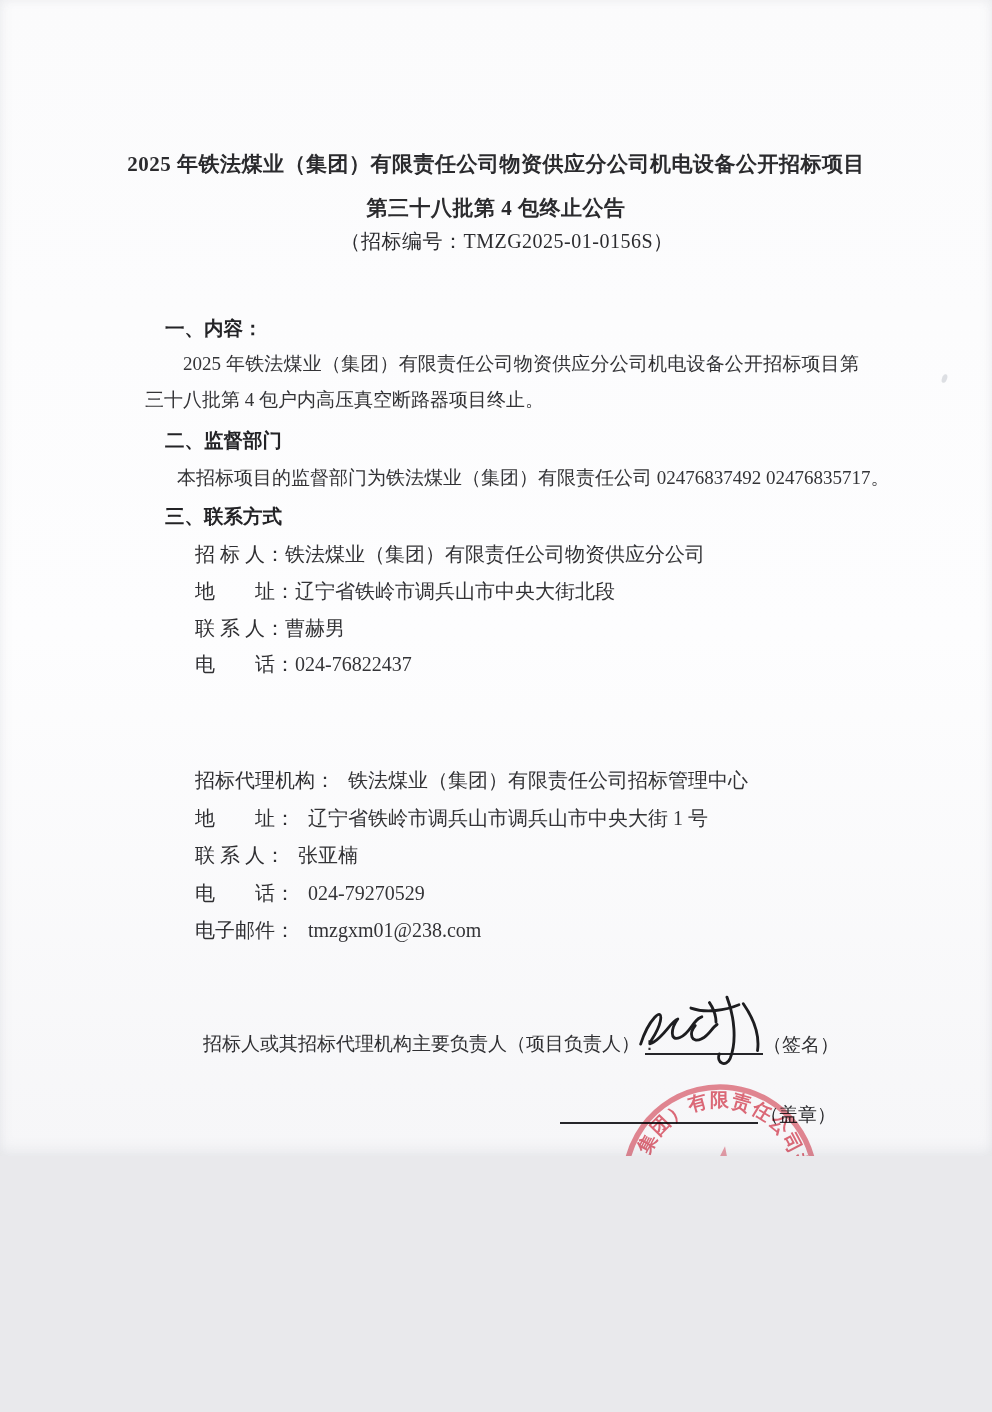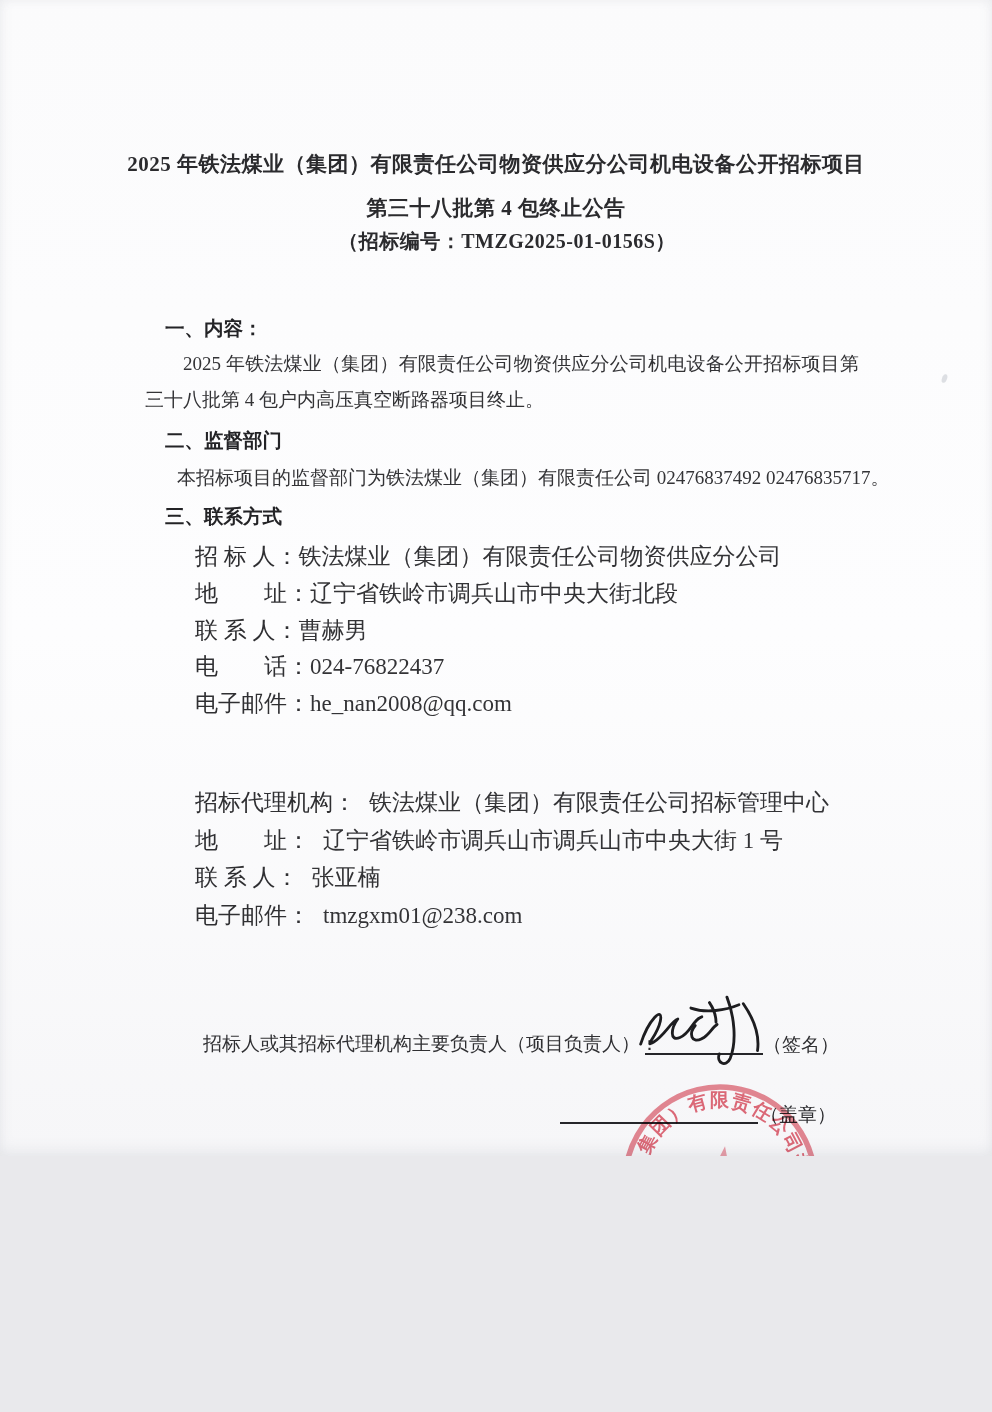--- a/index.html
+++ b/index.html
@@ -9,26 +9,26 @@
     background:linear-gradient(180deg,#fbfbfc 0%,#fdfdfe 55%,#f6f6f8 100%);
     color:#2e2e31;
   }
   .page::after{
     content:"";position:absolute;inset:0;pointer-events:none;
     box-shadow:inset 0 -6px 14px rgba(120,125,140,.10), inset 0 3px 8px rgba(120,125,140,.05);
   }
   .abs{position:absolute;}
   .title{left:0;right:0;text-align:center;font-size:21px;font-weight:600;letter-spacing:.5px;color:#2b2b2e;}
   .title.sub{font-weight:600;}
-  .title.code{font-weight:700;font-size:20px;padding-left:22px;}
+  .title.code{font-weight:400;font-size:20px;padding-left:22px;}
   .heading{font-family:"Liberation Sans","DejaVu Sans",sans-serif;font-weight:bold;font-size:19.5px;color:#232326;left:165px;}
   .bodytext{font-size:19px;line-height:36px;color:#333336;}
   .para{left:145px;width:714px;text-indent:38px;text-align:justify;}
   .oneline{left:177px;white-space:nowrap;}
-  .rows{left:195px;font-size:23px;color:#333336;}
+  .rows{left:195px;font-size:20px;color:#333336;}
   .row{height:36.8px;white-space:pre;}
   .rows.agency .row{height:37.5px;}
   .row .lbl{display:inline-block;color:#2f2f32;}
   .row .val{color:#333336;}
   .rows.agency .row .val{padding-left:13px;}
   .signline{font-size:19px;color:#2f2f32;white-space:nowrap;}
   .uline{position:absolute;background:#26262a;height:2px;}
   .suffix{font-size:19px;color:#2f2f32;}
   .sig-svg{position:absolute;left:633px;top:993px;width:142px;height:76px;}
   .seal-wrap{position:absolute;left:616px;top:1078px;width:208px;height:208px;
@@ -53,27 +53,27 @@
   <div class="abs heading" style="top:427px;text-align:right;">二、监督部门</div>
   <div class="abs bodytext oneline" style="top:460px;">本招标项目的监督部门为铁法煤业（集团）有限责任公司 02476837492 02476835717。</div>
 
   <div class="abs heading" style="top:503px;">三、联系方式</div>
 
   <div class="abs rows tenderer" style="top:541px;">
     <div class="row"><span class="lbl">招 标 人：</span><span class="val">铁法煤业（集团）有限责任公司物资供应分公司</span></div>
     <div class="row"><span class="lbl">地　　址：</span><span class="val">辽宁省铁岭市调兵山市中央大街北段</span></div>
     <div class="row"><span class="lbl">联 系 人：</span><span class="val">曹赫男</span></div>
     <div class="row"><span class="lbl">电　　话：</span><span class="val">024-76822437</span></div>
-    <div class="row"><span class="lbl">电子邮件：</span><span class="val">he_nan2008@qq.com</span></div>
   </div>
 
-  <div class="abs rows agency" style="top:767px;margin-top:20px;">
+  <div class="abs rows agency" style="top:767px;">
     <div class="row"><span class="lbl">招标代理机构：</span><span class="val">铁法煤业（集团）有限责任公司招标管理中心</span></div>
     <div class="row"><span class="lbl">地　　址：</span><span class="val">辽宁省铁岭市调兵山市调兵山市中央大街 1 号</span></div>
     <div class="row"><span class="lbl">联 系 人：</span><span class="val">张亚楠</span></div>
+    <div class="row"><span class="lbl">电　　话：</span><span class="val">024-79270529</span></div>
     <div class="row"><span class="lbl">电子邮件：</span><span class="val">tmzgxm01@238.com</span></div>
   </div>
 
   <div class="abs signline" style="left:203px;top:1031px;">招标人或其招标代理机构主要负责人（项目负责人）：</div>
   <div class="uline" style="left:645px;top:1053px;width:118px;"></div>
   <svg class="sig-svg" viewBox="0 0 130 68">
     <g fill="none" stroke="#1d1d20" stroke-width="2.6" stroke-linecap="round" stroke-linejoin="round">
       <path d="M7,46 C14,24 28,10 25,25 C22,39 9,50 19,44 C29,38 35,25 41,23 C35,31 33,44 43,40 C53,36 55,23 63,21"></path>
       <path d="M57,29 C51,36 53,46 63,41 C70,38 72,31 77,28"></path>
       <path d="M53,13 C67,18 85,15 97,10"></path>

